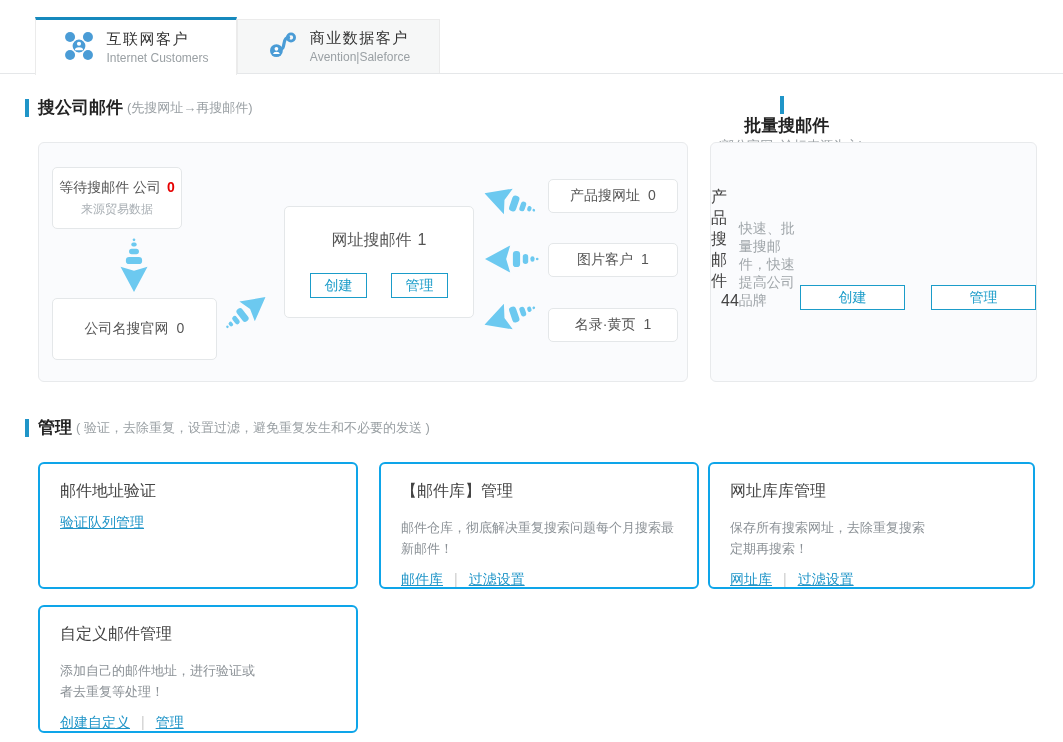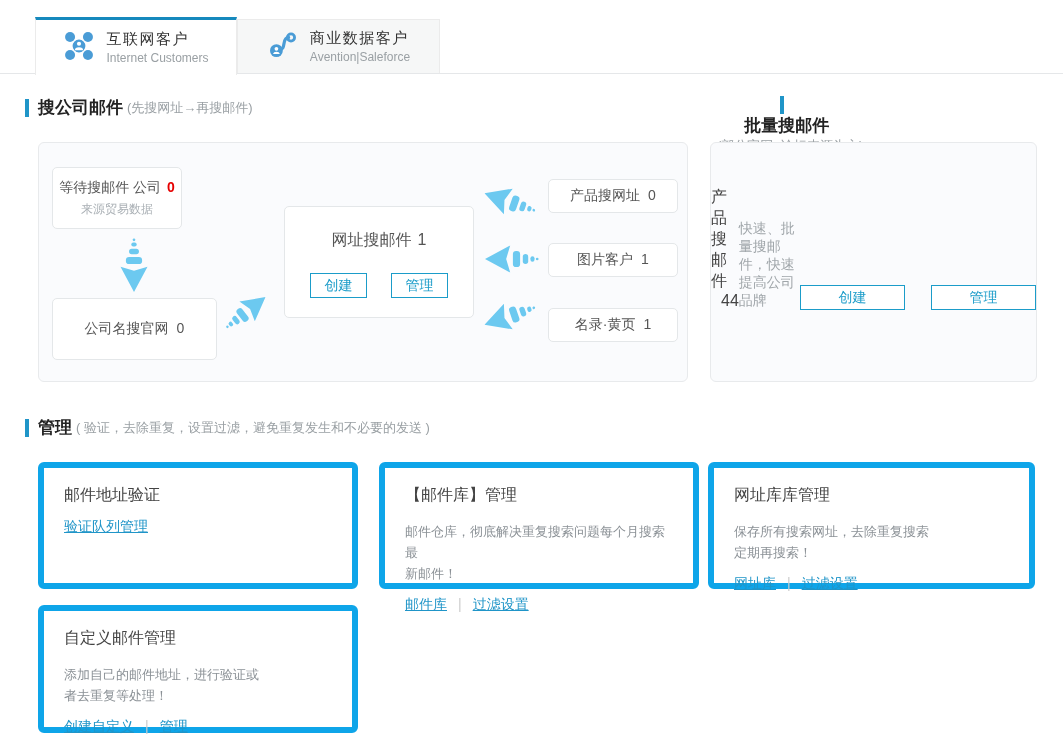--- a/index.html
+++ b/index.html
@@ -42,21 +42,21 @@
   .ar-diag{transform:rotate(-38deg);}
   .ar-l1{transform:rotate(199deg);}
   .ar-l2{transform:rotate(180deg);}
   .ar-l3{transform:rotate(161deg);}
   
   .batch-inner{display:flex;flex-direction:row;align-items:flex-end;padding-top:44px;}
   .batch-title{font-size:16px;color:#444;}
   .batch-desc{font-size:14px;color:#a0a6aa;margin-top:17px;}
   .batch-btns{margin-top:33px;display:flex;gap:26px;}
   
-  .card{position:absolute;background:#fff;border:6px solid #0ea5e9;border-radius:6px;
+  .card{position:absolute;background:#fff;border:2px solid #0ea5e9;border-radius:6px;
         box-sizing:border-box;padding:17px 20px;}
   .card-title{font-size:16px;color:#444;}
   .card-desc{font-size:13px;color:#8b9196;line-height:1.62;margin-top:15px;}
   .card-links{margin-top:12px;font-size:14px;}
   .lnk{color:#2095c8;text-decoration:underline;cursor:pointer;text-align:center;}
   .sep{color:#ccc;margin:0 11px;}
 </style>
 </head>
 <body>
 

